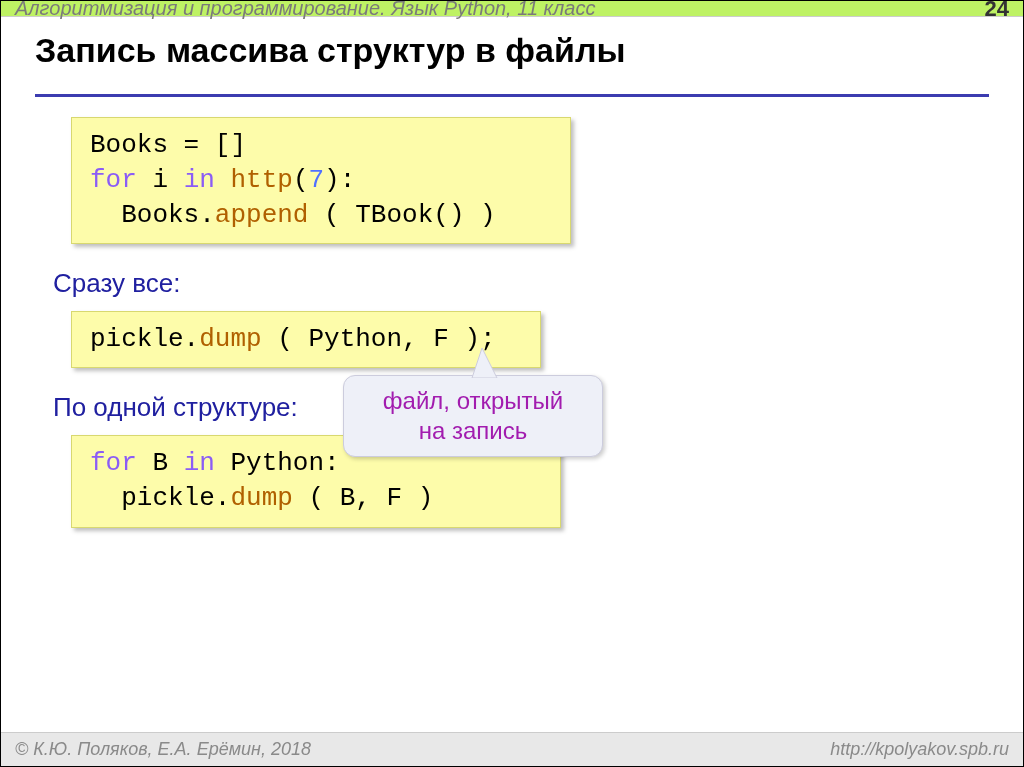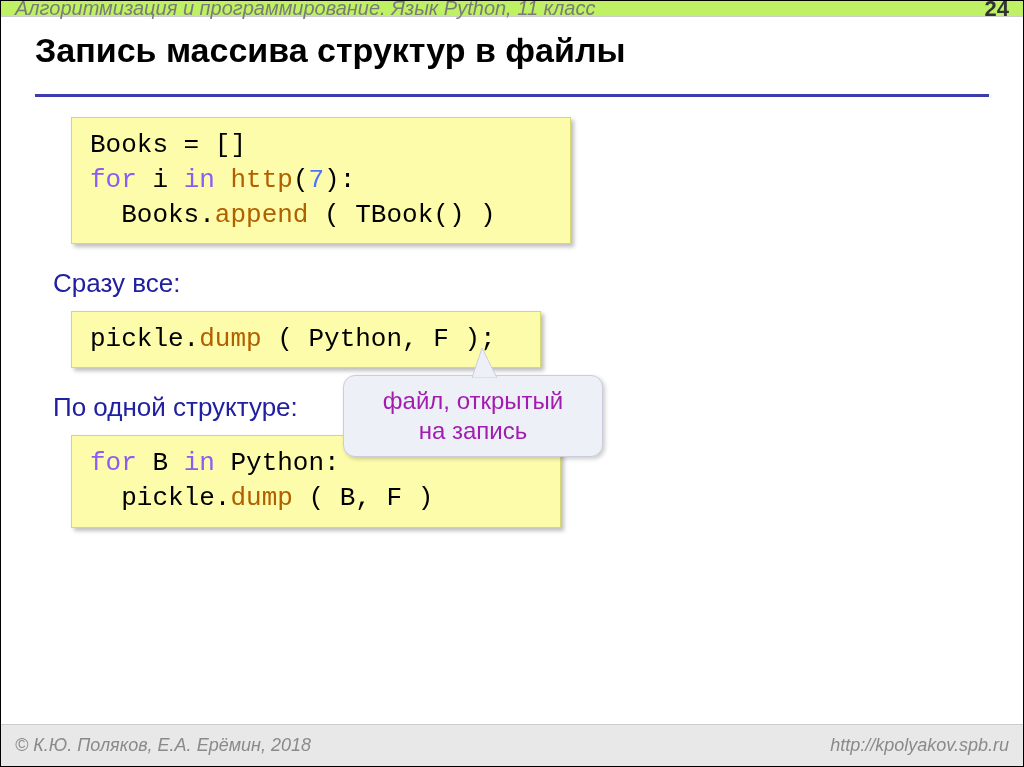--- a/index.html
+++ b/index.html
@@ -79,21 +79,21 @@
   .callout svg.tail {
     position: absolute;
     top: -28px;
     left: 108px;
     width: 60px;
     height: 30px;
   }
   .footer {
     position: absolute;
     left: 0; right: 0; bottom: 0;
-    height: 42px;
+    height: 34px;
     background: #e8e8e8;
     border-top: 1px solid #ccc;
     display: flex;
     justify-content: space-between;
     align-items: center;
     padding: 0 14px;
     color: #8a8a8a;
     font-style: italic;
     font-size: 18px;
     text-align: center;

